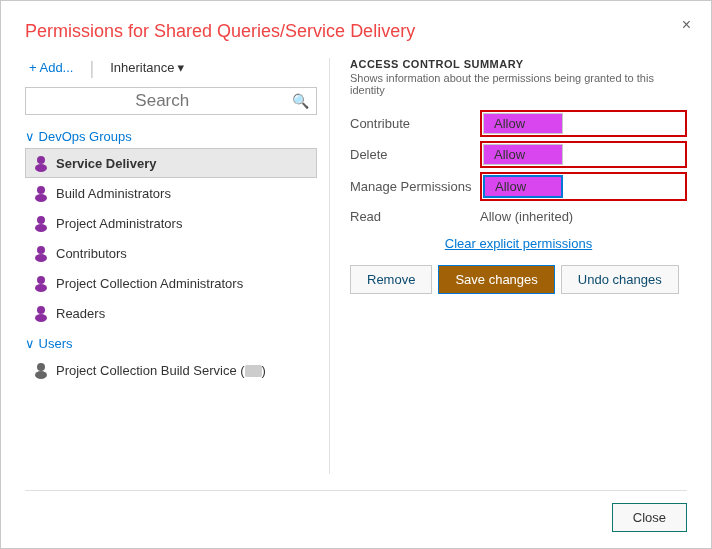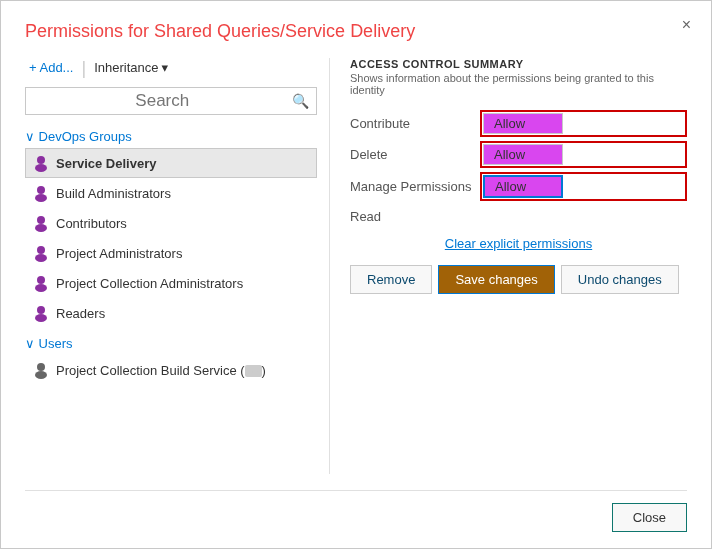--- a/index.html
+++ b/index.html
@@ -50,21 +50,21 @@
     .left-panel {
       width: 305px;
       min-width: 305px;
       border-right: 1px solid #e0e0e0;
       padding-right: 12px;
     }
     .toolbar {
       display: flex;
       align-items: center;
       margin-bottom: 10px;
-      gap: 4px;
+      gap: 12px;
     }
     .add-btn {
       display: flex;
       align-items: center;
       gap: 3px;
       background: none;
       border: none;
       color: #0078d4;
       cursor: pointer;
       font-size: 13px;
@@ -267,28 +267,28 @@
         <circle cx="9" cy="6" r="4" fill="#8b2fa0"></circle>
         <ellipse cx="9" cy="14" rx="6" ry="4" fill="#8b2fa0"></ellipse>
       </svg>
       <span class="item-label">Build Administrators</span>
     </div>
           <div class="list-item">
       <svg class="avatar-svg" viewBox="0 0 18 18" fill="none">
         <circle cx="9" cy="6" r="4" fill="#8b2fa0"></circle>
         <ellipse cx="9" cy="14" rx="6" ry="4" fill="#8b2fa0"></ellipse>
       </svg>
+      <span class="item-label">Project Administrators</span>
+    </div>
+          <div class="list-item">
+      <svg class="avatar-svg" viewBox="0 0 18 18" fill="none">
+        <circle cx="9" cy="6" r="4" fill="#8b2fa0"></circle>
+        <ellipse cx="9" cy="14" rx="6" ry="4" fill="#8b2fa0"></ellipse>
+      </svg>
       <span class="item-label">Contributors</span>
-    </div>
-          <div class="list-item">
-      <svg class="avatar-svg" viewBox="0 0 18 18" fill="none">
-        <circle cx="9" cy="6" r="4" fill="#8b2fa0"></circle>
-        <ellipse cx="9" cy="14" rx="6" ry="4" fill="#8b2fa0"></ellipse>
-      </svg>
-      <span class="item-label">Project Administrators</span>
     </div>
           <div class="list-item">
       <svg class="avatar-svg" viewBox="0 0 18 18" fill="none">
         <circle cx="9" cy="6" r="4" fill="#8b2fa0"></circle>
         <ellipse cx="9" cy="14" rx="6" ry="4" fill="#8b2fa0"></ellipse>
       </svg>
       <span class="item-label">Project Collection Administrators</span>
     </div>
           <div class="list-item">
       <svg class="avatar-svg" viewBox="0 0 18 18" fill="none">
@@ -331,20 +331,21 @@
         <div style="display:inline-block; border: 2px solid #cc0000; padding:1px;">
           <span class="allow-box">Allow</span>
         </div>
 
         <span class="section-label">Manage Permissions</span>
         <div style="display:inline-block; border: 2px solid #cc0000; padding:1px;">
           <span class="allow-box manage-box">Allow</span>
         </div>
 
         <span class="section-label">Read</span>
+        <span class="inherited-text">Allow (inherited)</span>
       </div>
 
       <button class="clear-link">Clear explicit permissions</button>
 
       <div class="actions-row">
         <button class="action-btn">Remove</button>
         <button class="action-btn primary">Save changes</button>
         <button class="action-btn">Undo changes</button>
       </div>
     </div>

